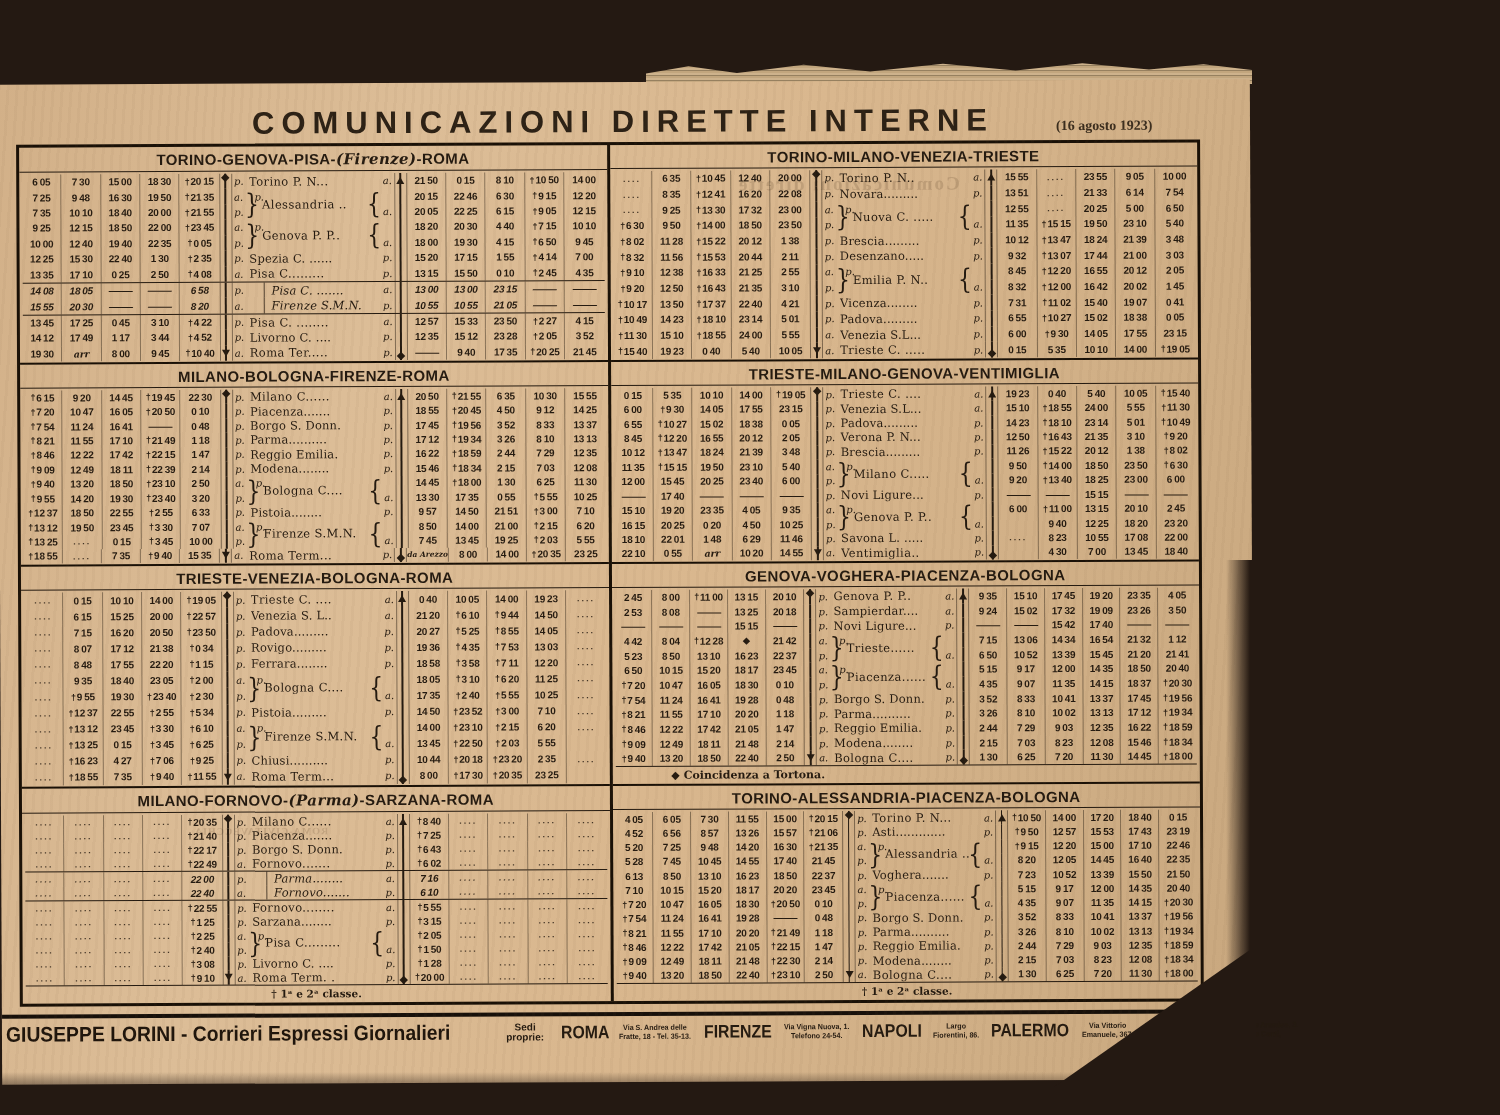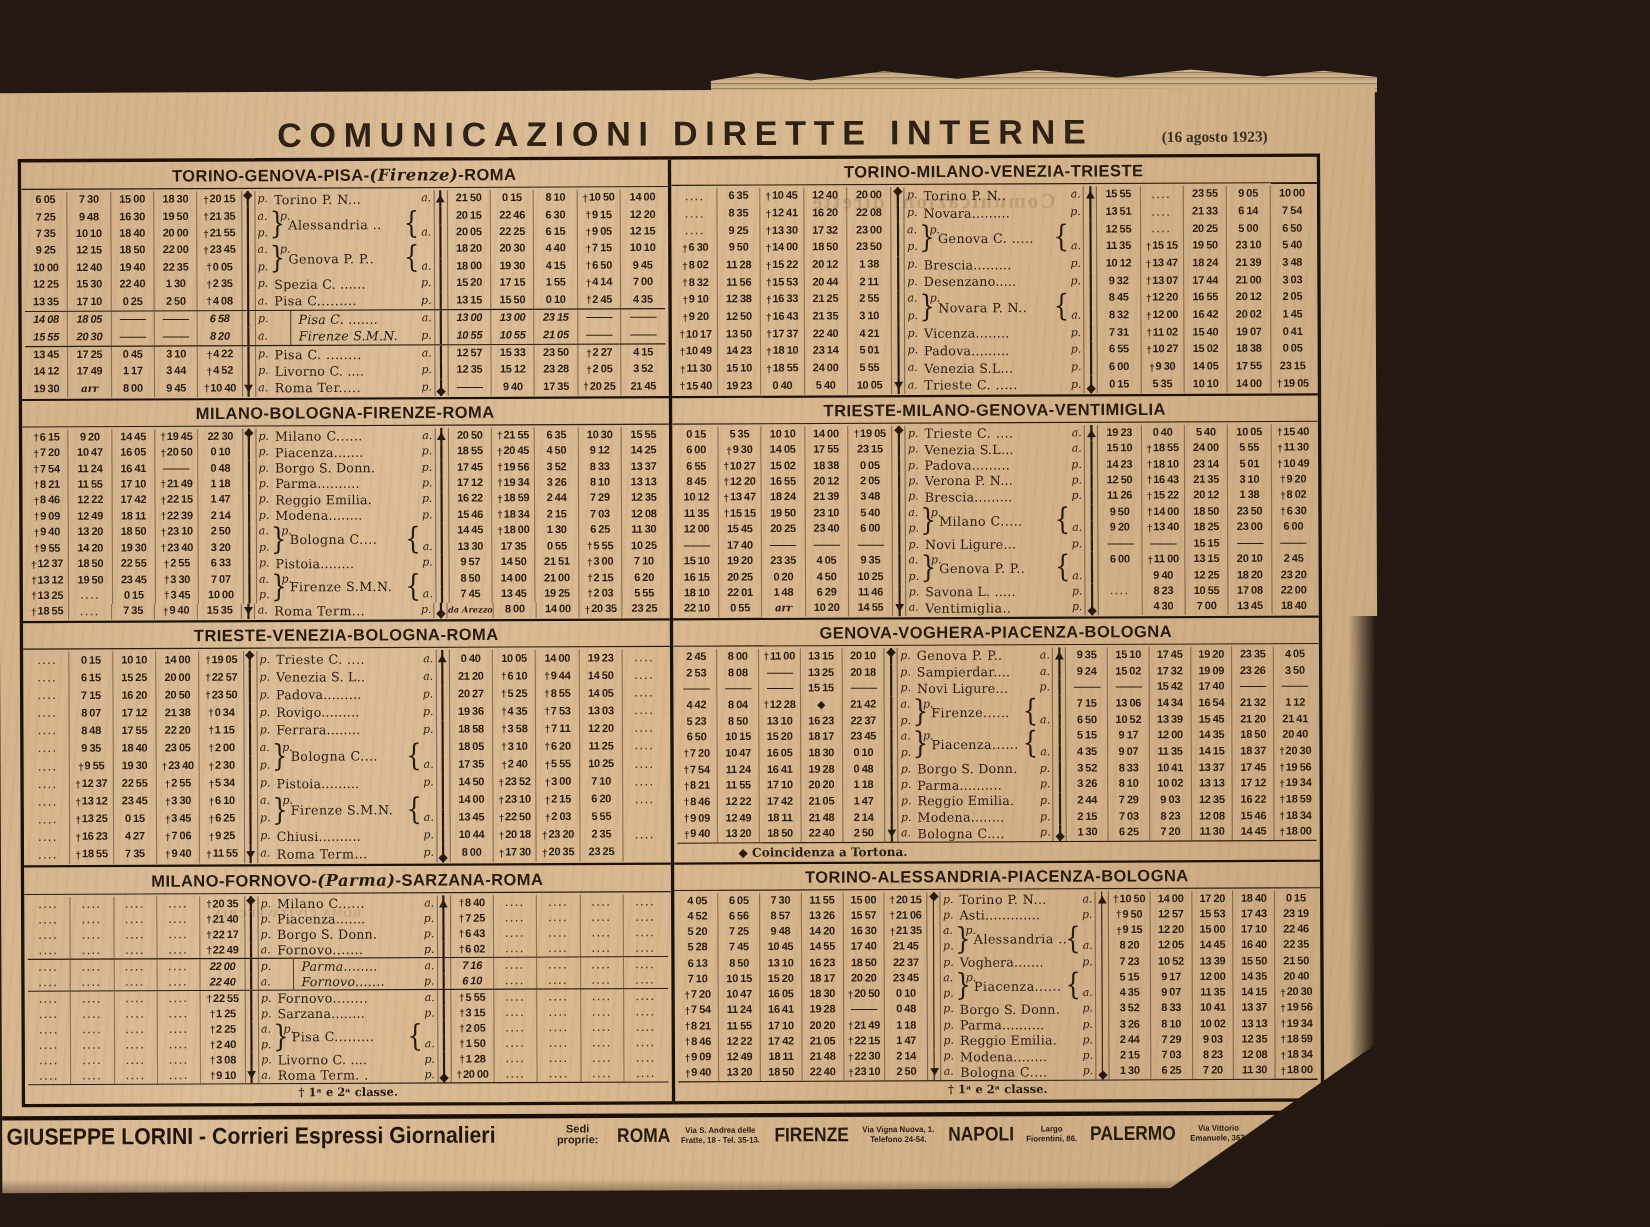--- a/index.html
+++ b/index.html
@@ -2349,21 +2349,21 @@
                 </span>
                 <span class="tc nob">
                   <span class="hh">23</span>
                   <span class="mm">00</span>
                 </span>
                 <span class="ac al"></span>
                 <span class="st bold p1">
                   <i class="dl">a.</i>
                   <span class="br l">}</span>
                   <span class="br r">{</span>
-                  <span class="nm">Genova C. .....</span>
+                  <span class="nm">Nuova C. .....</span>
                   <i class="dr">p.</i>
                 </span>
                 <span class="ac ar"></span>
                 <span class="tc">
                   <span class="hh">12</span>
                   <span class="mm">55</span>
                 </span>
                 <span class="tc dots">....</span>
                 <span class="tc">
                   <span class="hh">20</span>
@@ -2555,21 +2555,21 @@
                 </span>
                 <span class="tc nob">
                   <span class="hh">2</span>
                   <span class="mm">55</span>
                 </span>
                 <span class="ac al"></span>
                 <span class="st bold p1">
                   <i class="dl">a.</i>
                   <span class="br l">}</span>
                   <span class="br r">{</span>
-                  <span class="nm">Novara P. N..</span>
+                  <span class="nm">Emilia P. N..</span>
                   <i class="dr">p.</i>
                 </span>
                 <span class="ac ar"></span>
                 <span class="tc">
                   <span class="hh">8</span>
                   <span class="mm">45</span>
                 </span>
                 <span class="tc">
                   <i class="x">†</i>
                   <span class="hh">12</span>
@@ -3616,21 +3616,21 @@
                 <span class="tc diam">◆</span>
                 <span class="tc nob">
                   <span class="hh">21</span>
                   <span class="mm">42</span>
                 </span>
                 <span class="ac al"></span>
                 <span class="st bold p1">
                   <i class="dl">a.</i>
                   <span class="br l">}</span>
                   <span class="br r">{</span>
-                  <span class="nm">Firenze......</span>
+                  <span class="nm">Trieste......</span>
                   <i class="dr">p.</i>
                 </span>
                 <span class="ac ar"></span>
                 <span class="tc">
                   <span class="hh">7</span>
                   <span class="mm">15</span>
                 </span>
                 <span class="tc">
                   <span class="hh">13</span>
                   <span class="mm">06</span>

